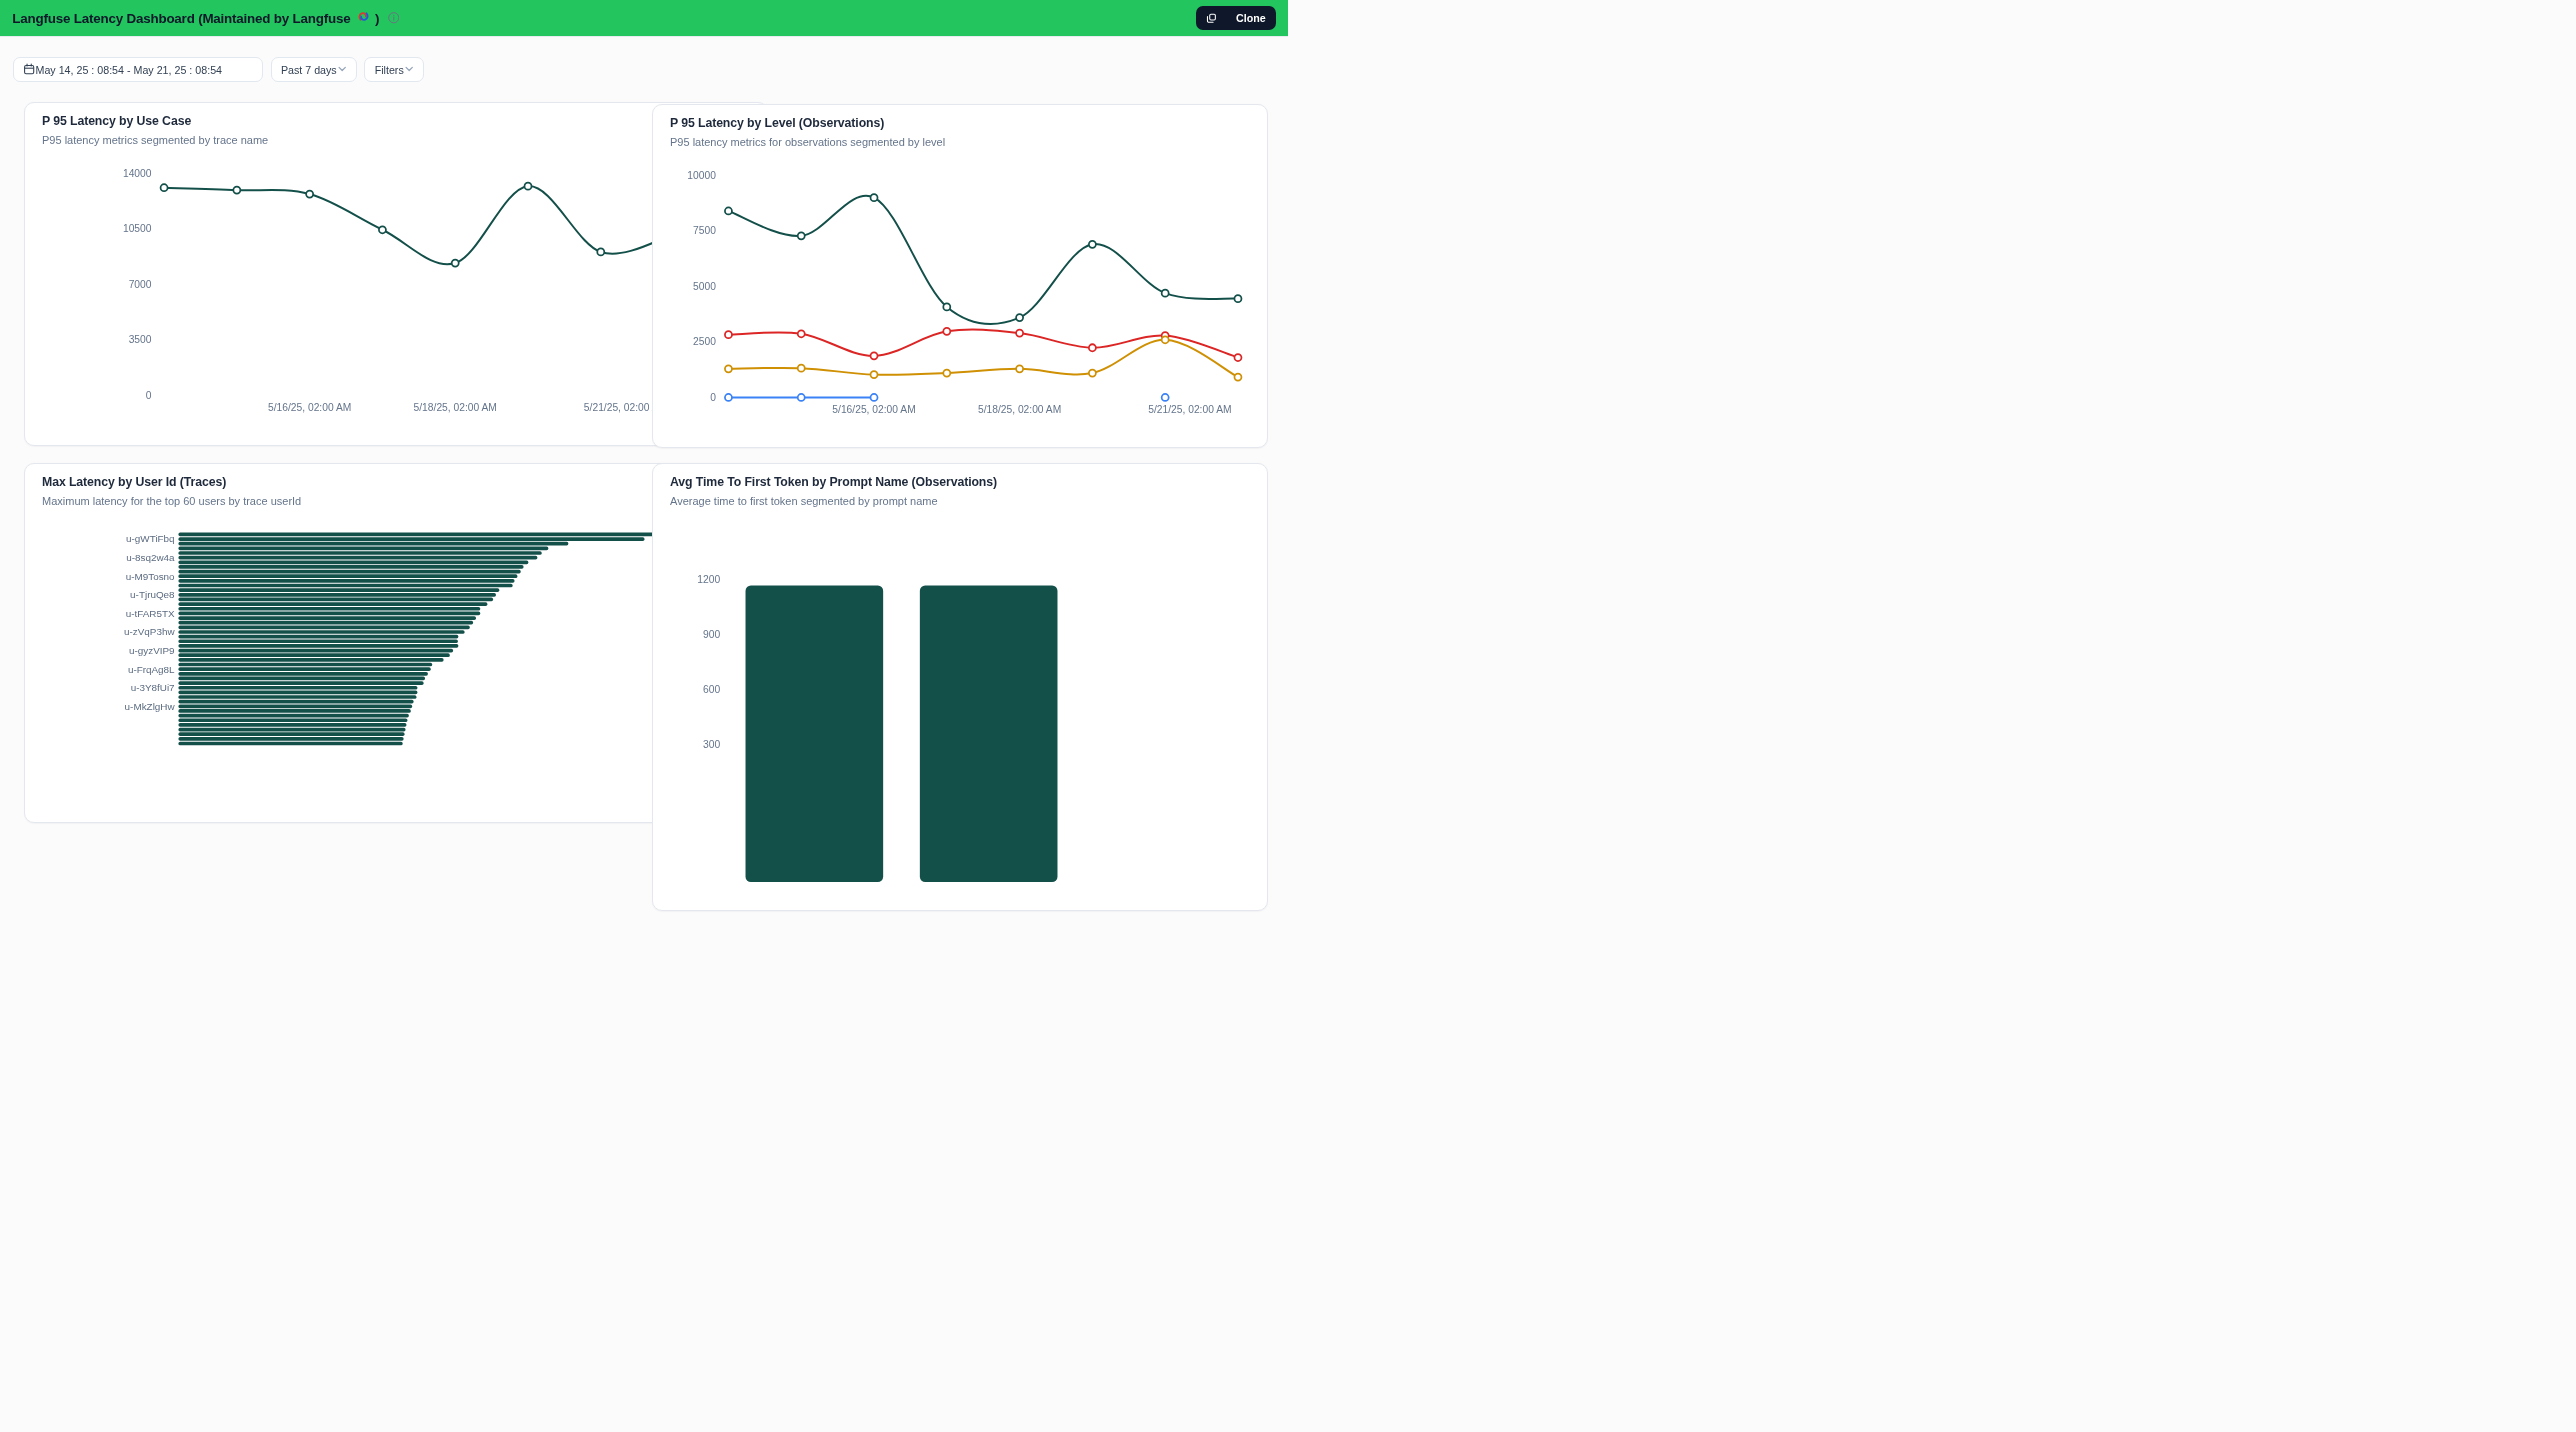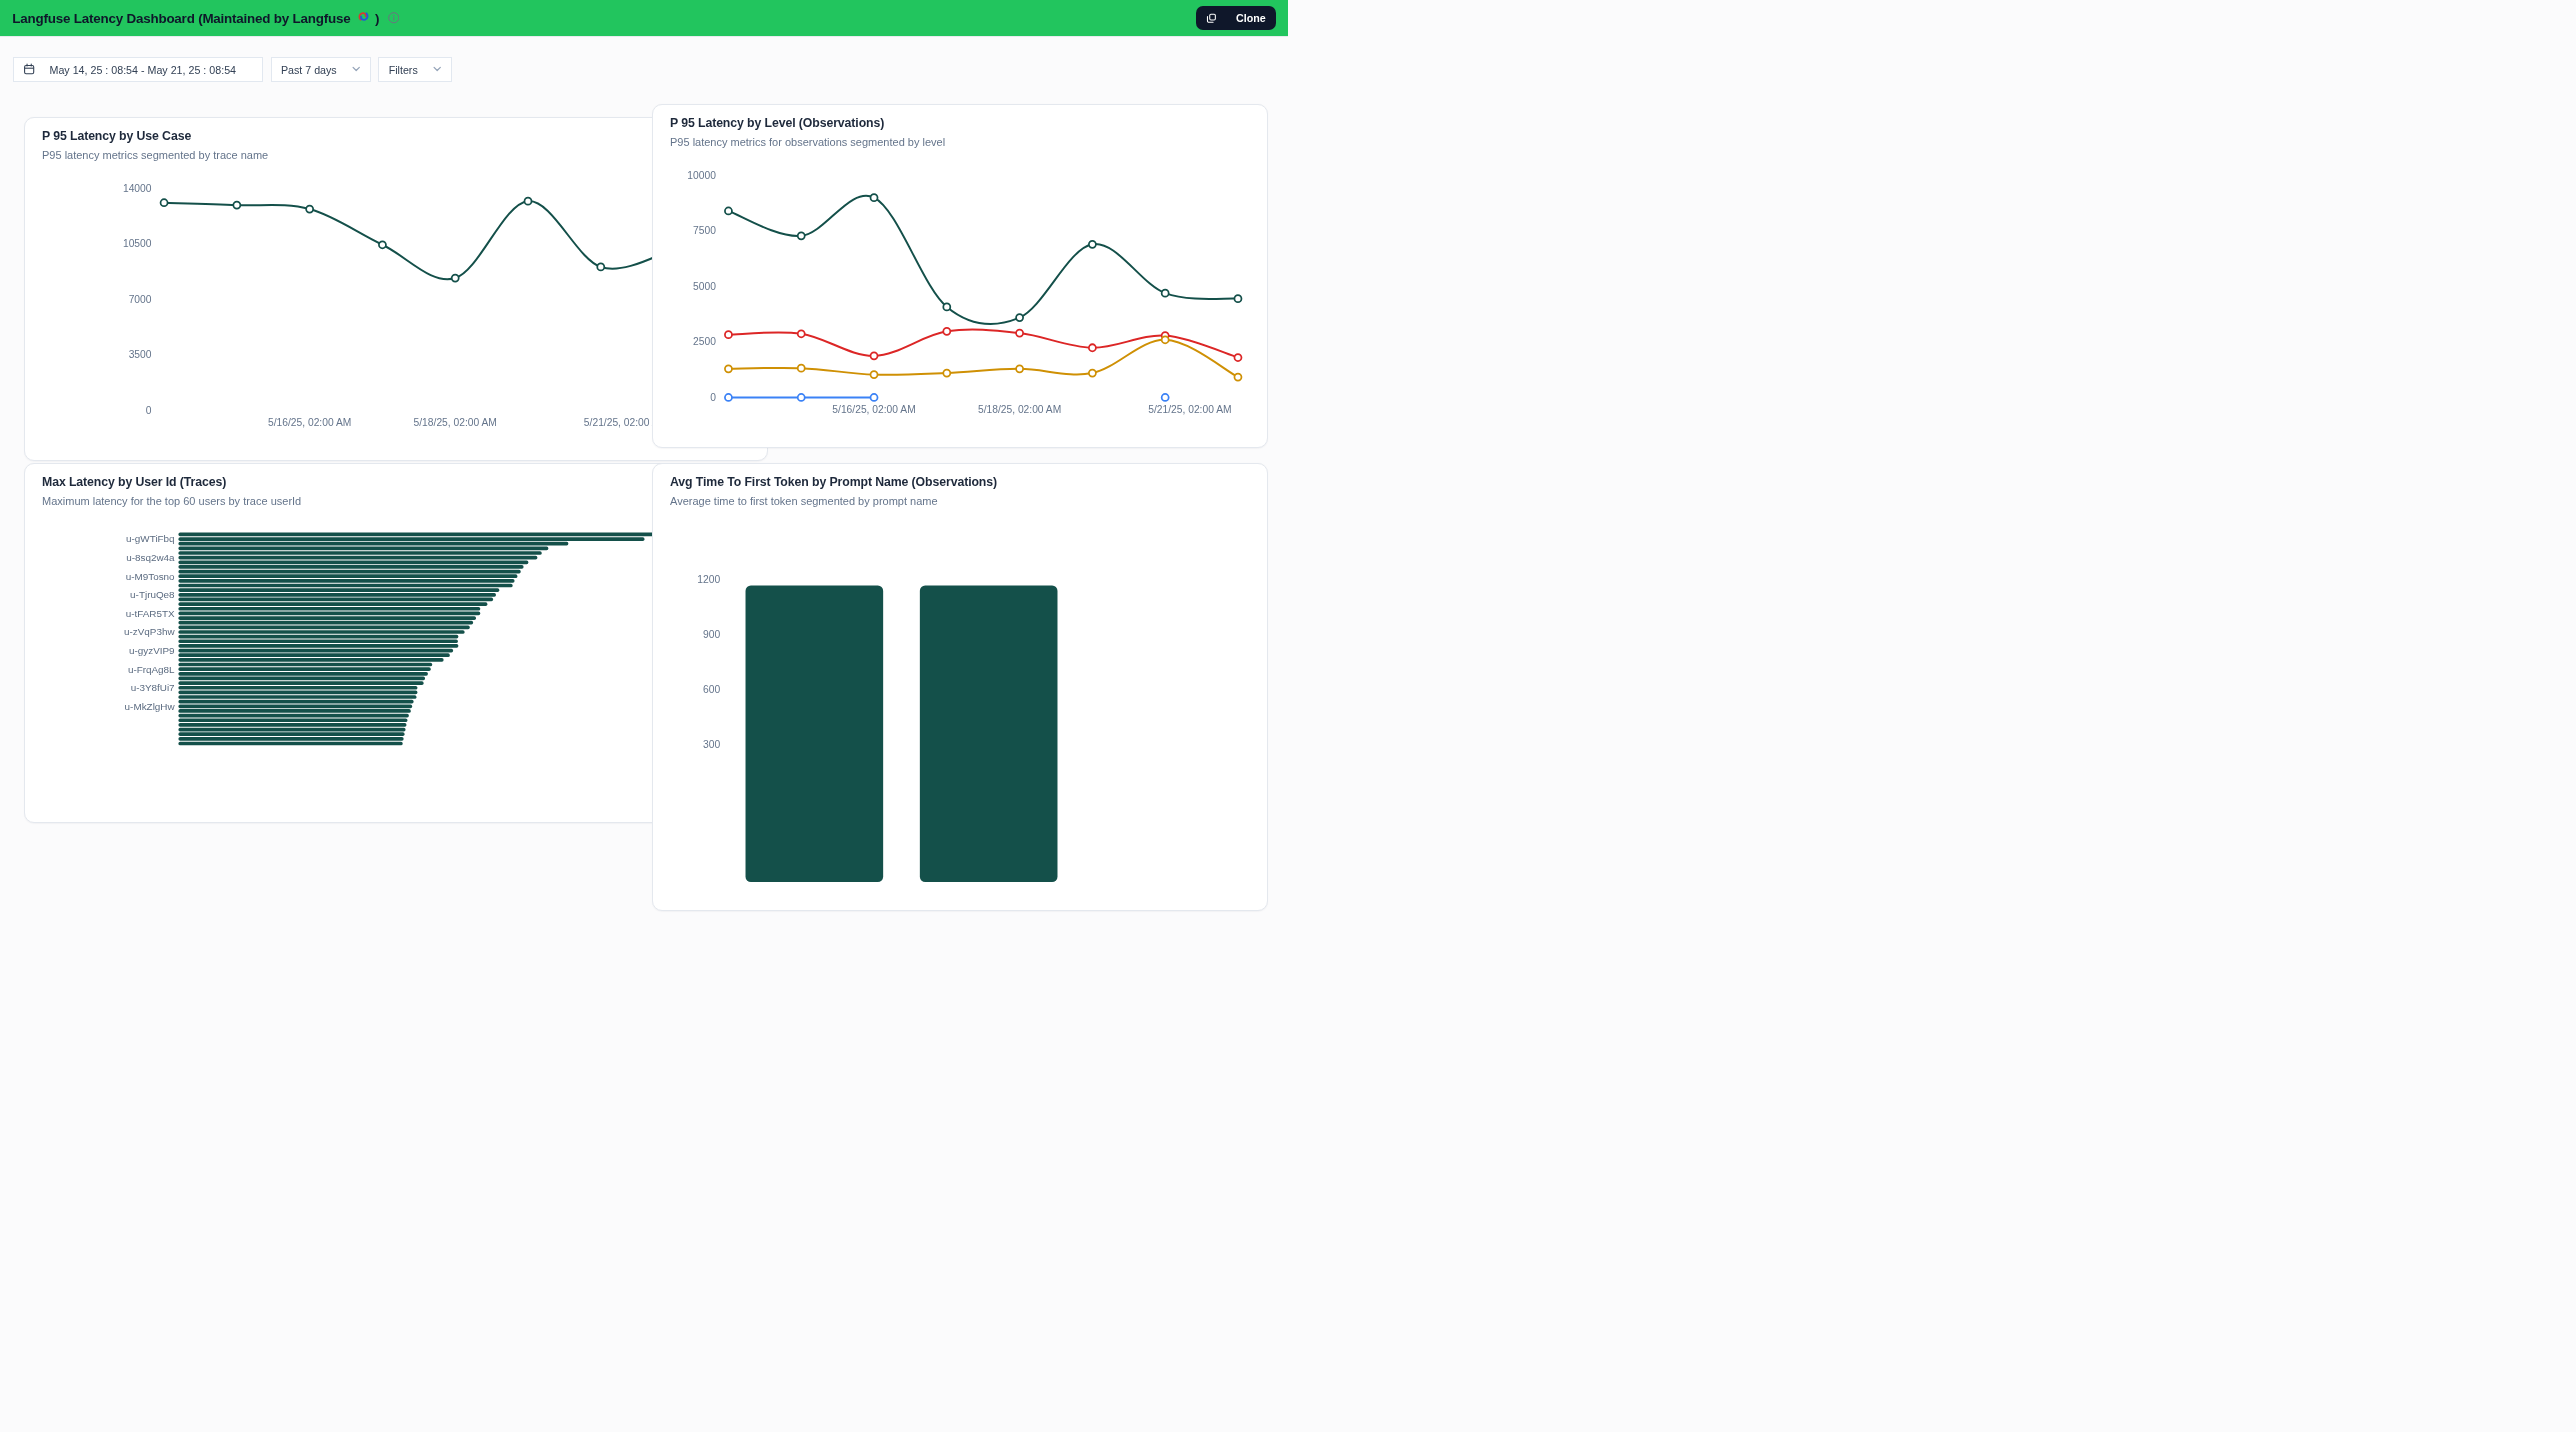--- a/index.html
+++ b/index.html
@@ -7,28 +7,28 @@
     font-family:"Liberation Sans",sans-serif;-webkit-font-smoothing:antialiased}
   .header{position:absolute;left:0;top:0;width:1288px;height:37px;background:#22c55e;
     border-bottom:0.8px solid #e7eaee;display:flex;align-items:center;padding:0 12.3px;z-index:5}
   .title{display:flex;align-items:center;gap:3.8px;font-size:13.4px;font-weight:700;color:#0f172a;letter-spacing:-0.2px}
   .title .logo{margin:0 0.8px 0 3.1px}
   .info-ic{margin-left:8.4px;display:flex;align-items:center;cursor:pointer}
   .clone-btn{margin-left:auto;height:24.5px;background:#0f172a;color:#fff;border:none;border-radius:7px;
     display:flex;align-items:center;gap:19px;padding:0 10px;font-size:10.7px;font-weight:600;
     font-family:"Liberation Sans",sans-serif;cursor:pointer}
   .toolbar{position:absolute;left:13px;top:57px;display:flex;gap:7.7px;z-index:5}
-  .tbtn{height:25px;background:#fff;border:0.8px solid #e2e8f0;border-radius:0;display:flex;
-    align-items:center;gap:14px;padding:0 9.2px;font-size:10.7px;color:#334155;
+  .tbtn{height:25px;background:#fff;border:0.8px solid #e2e8f0;border-radius:7px;display:flex;
+    align-items:center;gap:0;padding:0 9.2px;font-size:10.7px;color:#334155;
     font-family:"Liberation Sans",sans-serif;cursor:pointer;white-space:nowrap}
   .tbtn .chev{margin-left:1.5px}
   .date-btn{width:250px}
   .card{position:absolute;background:#fff;border:0.8px solid #e4e8ee;border-radius:10px;
     box-shadow:0 0.8px 1.5px rgba(16,24,40,.04);overflow:hidden}
-  #card-0{left:24px;top:117px;width:744px;height:344px}
+  #card-0{left:24px;top:102px;width:744px;height:344px}
   #card-1{left:652px;top:104px;width:616px;height:344px}
   #card-2{left:24px;top:463px;width:740px;height:360px}
   #card-3{left:652px;top:463px;width:616px;height:448px}
   .card h2{position:absolute;left:17px;top:10.7px;font-size:12.3px;font-weight:600;color:#1e293b;letter-spacing:-0.1px}
   .card .sub{position:absolute;left:17px;top:31px;font-size:11px;color:#64748b}
   svg.chart{position:absolute;left:0;top:0;width:100%;height:100%;pointer-events:none}
   svg text{font-family:"Liberation Sans",sans-serif}
 </style>
 </head>
 <body>

